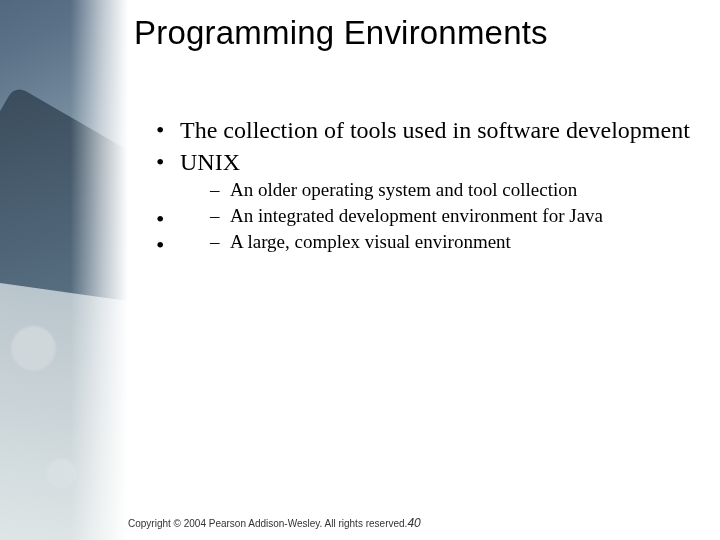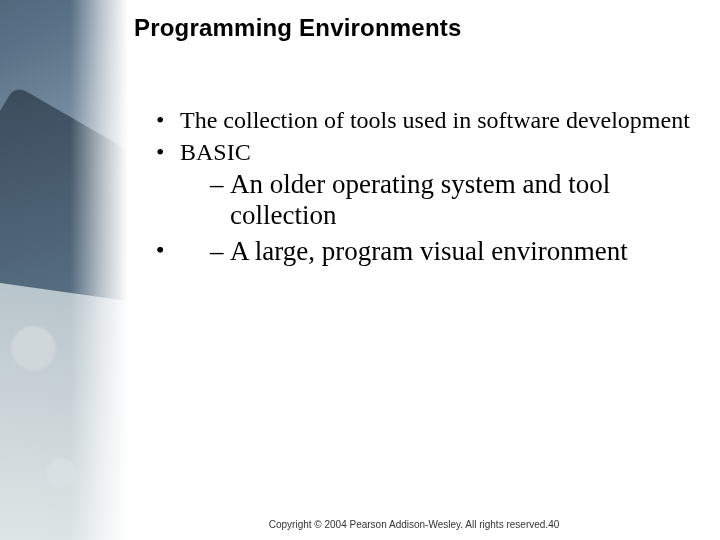--- a/index.html
+++ b/index.html
@@ -51,22 +51,22 @@
   .content {
     position: absolute;
     left: 128px;
     top: 0;
     width: 592px;
     height: 540px;
     z-index: 1;
   }
   .title {
     font-family: Arial, Helvetica, sans-serif;
-    font-size: 24px;
-    font-weight: 700;
+    font-size: 33px;
+    font-weight: 400;
     letter-spacing: 0.2px;
     padding: 14px 10px 0 6px;
   }
   .body {
     padding: 64px 28px 0 6px;
     font-size: 24px;
     line-height: 1.18;
   }
   ul.level1 {
     list-style: none;
@@ -80,21 +80,21 @@
   ul.level1 > li::before {
     content: "\2022";
     position: absolute;
     left: -6px;
     top: 0;
     font-size: 24px;
   }
   ul.level2 {
     list-style: none;
     padding-left: 34px;
-    font-size: 27px;
+    font-size: 19px;
     margin-top: 2px;
     margin-bottom: 2px;
   }
   ul.level2 > li {
     position: relative;
     padding-left: 16px;
     margin-bottom: 2px;
   }
   ul.level2 > li::before {
     content: "\2013";
@@ -104,24 +104,24 @@
   }
   .footer {
     position: absolute;
     bottom: 10px;
     left: 128px;
     right: 20px;
     font-family: Arial, Helvetica, sans-serif;
     font-size: 10px;
     color: #333;
     display: flex;
-    justify-content: center;
+    justify-content: flex-start;
     align-items: baseline;
   }
-  .pagenum { font-size: 10px; color: #333; }
+  .pagenum { font-size: 12px; color: #333; font-style: italic; }
 </style>
 </head>
 <body>
 
 <div class="slide">
   <div class="bg-strip">
     <div class="sky"></div>
     <div class="ridge r1"></div>
     <div class="ridge r2"></div>
     <div class="scree"></div>
@@ -130,33 +130,38 @@
 
   <div class="content">
     <div class="title">Programming Environments</div>
 
     <div class="body">
       <ul class="level1">
         <li>
           <span>The collection of tools used in software development</span>
         </li>
         <li>
-          <span>BASIC</span>
+          <span>UNIX</span>
           <ul class="level2">
             <li>
               <span>An older operating system and tool collection</span>
             </li>
           </ul>
         </li>
         <li>
+          <ul class="level2">
+            <li>
+              <span>An integrated development environment for Java</span>
+            </li>
+          </ul>
         </li>
         <li>
           <ul class="level2">
             <li>
-              <span>A large, program visual environment</span>
+              <span>A large, complex visual environment</span>
             </li>
           </ul>
         </li>
       </ul>
     </div>
   </div>
 
   <div class="footer">
     <span>Copyright © 2004 Pearson Addison-Wesley. All rights reserved.</span>
     <span class="pagenum">40</span>

